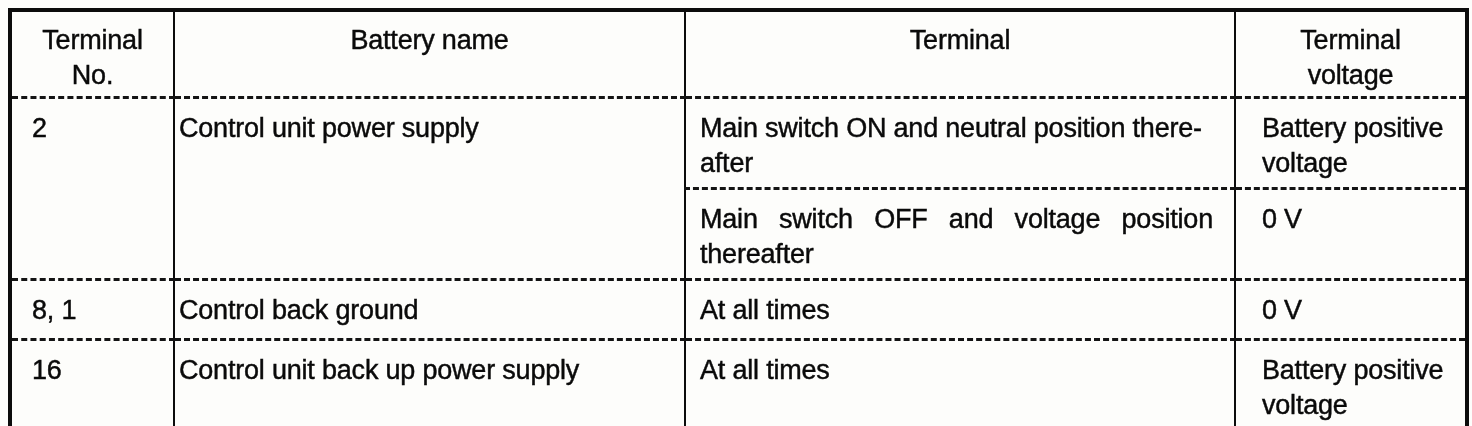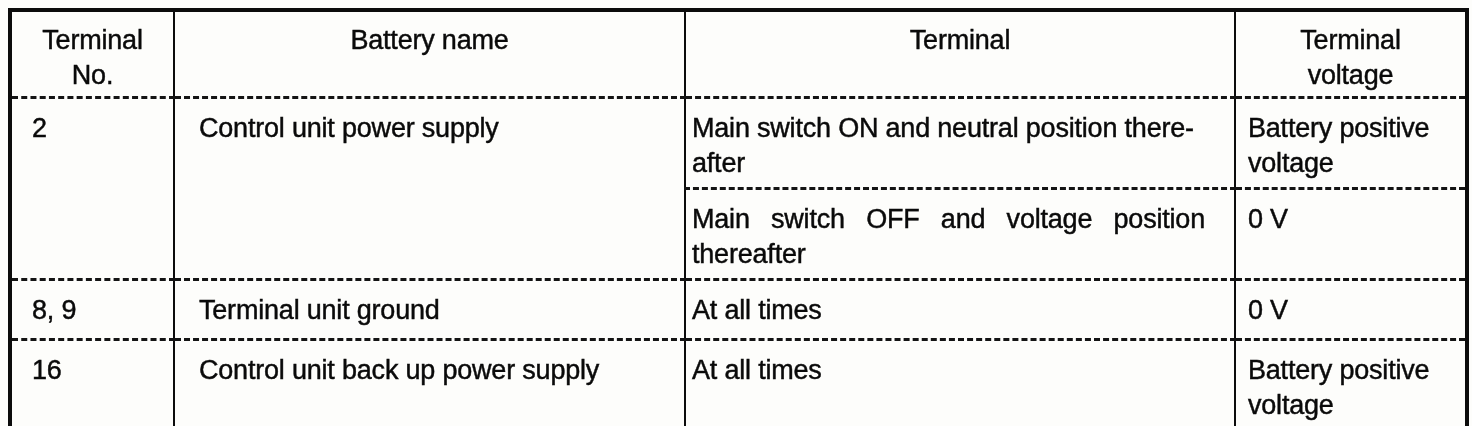--- a/index.html
+++ b/index.html
@@ -43,23 +43,23 @@
   .vtable th {
     text-align: center;
     padding: 11px 6px 0 6px;
   }
   .vtable td {
     text-align: left;
     padding-top: 12px;
     padding-bottom: 6px;
   }
   .c1 { padding-left: 20px; padding-right: 6px; }
-  .c2 { padding-left: 24px; padding-right: 8px; }
-  .c3 { padding-left: 6px; padding-right: 4px; }
-  .c4 { padding-left: 12px; padding-right: 4px; }
+  .c2 { padding-left: 4px; padding-right: 8px; }
+  .c3 { padding-left: 14px; padding-right: 4px; }
+  .c4 { padding-left: 26px; padding-right: 4px; }
   .wide-words { word-spacing: 14px; }
   tr.r-header   { height: 87px; }
   tr.r-sub1     { height: 88px; }
   tr.r-sub2     { height: 87px; }
   tr.r-ground   { height: 60px; }
   tr.r-backup   { height: 85px; }
 </style>
 </head>
 <body>
 
@@ -89,22 +89,22 @@
         <td class="c4">Battery positive
 voltage</td>
       </tr>
       <tr class="r-sub2">
         <td class="c3 wide-words">Main switch OFF and voltage position
 thereafter</td>
         <td class="c4">0 V</td>
       </tr>
 
       <tr class="r-ground">
-        <td class="c1">8, 9</td>
-        <td class="c2">Terminal unit ground</td>
+        <td class="c1">8, 1</td>
+        <td class="c2">Control back ground</td>
         <td class="c3">At all times</td>
         <td class="c4">0 V</td>
       </tr>
 
       <tr class="r-backup">
         <td class="c1">16</td>
         <td class="c2">Control unit back up power supply</td>
         <td class="c3">At all times</td>
         <td class="c4">Battery positive
 voltage</td>

